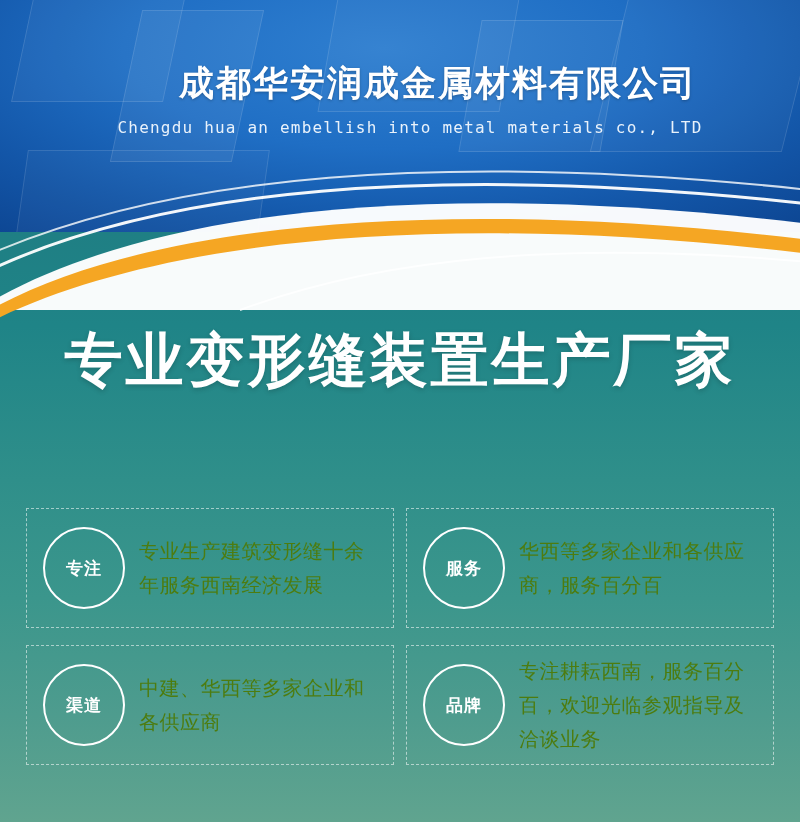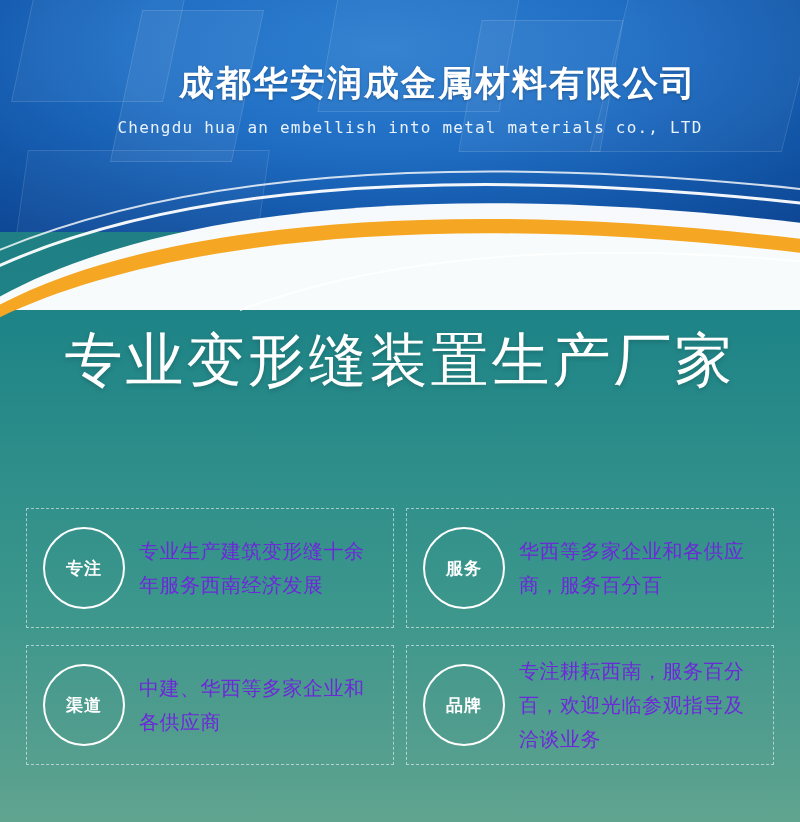--- a/index.html
+++ b/index.html
@@ -79,21 +79,21 @@
   }
 
   
   .headline {
     position: absolute;
     left: 0; top: 322px;
     width: 800px;
     text-align: center;
     color: #ffffff;
     font-size: 58px;
-    font-weight: normal;
+    font-weight: bold;
     letter-spacing: 3px;
     white-space: nowrap;
     text-shadow: 0 2px 5px rgba(0,0,0,0.18);
   }
 
   
   .cards {
     position: absolute;
     left: 26px; top: 508px;
     width: 748px;
@@ -119,21 +119,21 @@
     color: #ffffff;
     font-size: 17px;
     font-weight: bold;
     letter-spacing: 1px;
     display: flex;
     align-items: center;
     justify-content: center;
     margin-right: 14px;
   }
   .card-text {
-    color: #6d28d9;
+    color: #4d7c0f;
     font-size: 20px;
     line-height: 34px;
     letter-spacing: 0.5px;
     max-width: 250px;
   }
 </style>
 </head>
 <body>
 
 <div class="poster">

